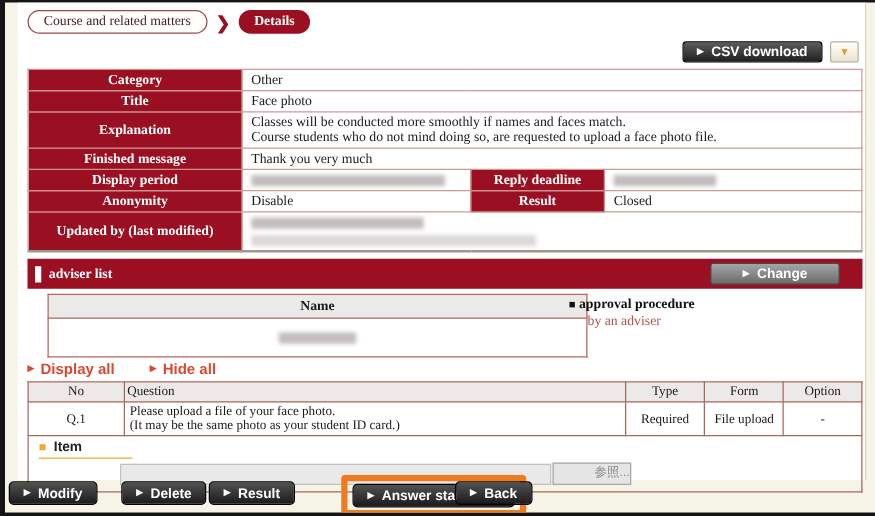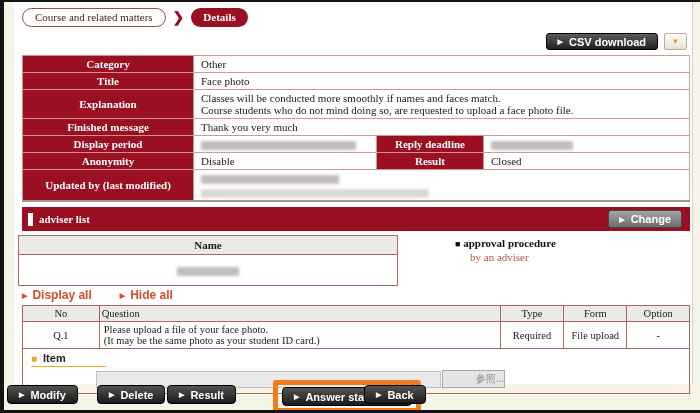--- a/index.html
+++ b/index.html
@@ -8,21 +8,21 @@
     background:#f6f3e7;
     border-left:4px solid #141414; border-top:2px solid #141414; border-bottom:3px solid #141414;
     overflow:hidden;
     font-family:"Liberation Serif", serif; color:#1a1a1a;
   }
   #content {
     position:absolute; left:10px; top:0; width:678px; height:382px;
     background:#ffffff; border-right:1px solid #d8d3c4;
   }
   
-  .breadcrumb { position:absolute; left:8px; top:6px; display:flex; align-items:center; gap:7px; }
+  .breadcrumb { position:absolute; left:8px; top:6px; display:flex; align-items:flex-end; gap:7px; }
   .crumb-root {
     border:1px solid #9b4a52; border-radius:12px; padding:2px 12px 3px 12px;
     background:#fffefb; font-size:11px; color:#40242a; cursor:pointer;
   }
   .crumb-sep { color:#9b0f22; font-weight:bold; font-size:14px; line-height:1; }
   .crumb-current {
     background:#9b0f22; color:#fff; border-radius:12px; padding:3px 12px 4px 12px;
     font-size:11px; font-weight:bold;
   }
   
@@ -53,27 +53,27 @@
   }
   .redact.light { background:#dcd8d8; }
   
   .adviser-bar {
     position:absolute; left:8px; top:205px; width:668px; height:24px; box-sizing:border-box;
     background:#9b0f22; display:flex; align-items:center;
   }
   .bar-flag { width:5px; height:13px; background:#fff; margin:0 6px 0 6px; }
   .adviser-title { color:#fff; font-weight:bold; font-size:11px; }
   .btn-change {
-    margin-left:auto; margin-right:8px;
+    margin-left:auto; margin-right:18px;
     background:linear-gradient(#a6a6a6,#6b6b6b); border:1px solid #474747; border-radius:3px;
     color:#fff; font:bold 11px "Liberation Sans", sans-serif;
-    height:18px; display:flex; align-items:center; gap:6px; padding:0 10px; box-sizing:border-box; cursor:pointer;
-  }
-  
-  .name-table { position:absolute; left:4px; top:233px; width:380px; border-collapse:collapse;
+    height:18px; display:flex; align-items:center; gap:6px; padding:0 25px; box-sizing:border-box; cursor:pointer;
+  }
+  
+  .name-table { position:absolute; left:24px; top:233px; width:432px; border-collapse:collapse;
     font-size:11px; border:1px solid #b06a62; }
   .name-table th { background:#eceae9; border:1px solid #b06a62; font-weight:bold; padding:3px; }
   .name-table td { border:1px solid #b06a62; height:28px; text-align:center; }
   
   .approval { position:absolute; left:441px; top:235px; font-size:11px; }
   .approval .t { font-weight:bold; color:#111; }
   .approval .sq { font-size:9px; }
   .approval .by { margin-left:15px; color:#b5524a; margin-top:2px; }
   
   .links { position:absolute; left:8px; top:286px; display:flex; gap:28px;

